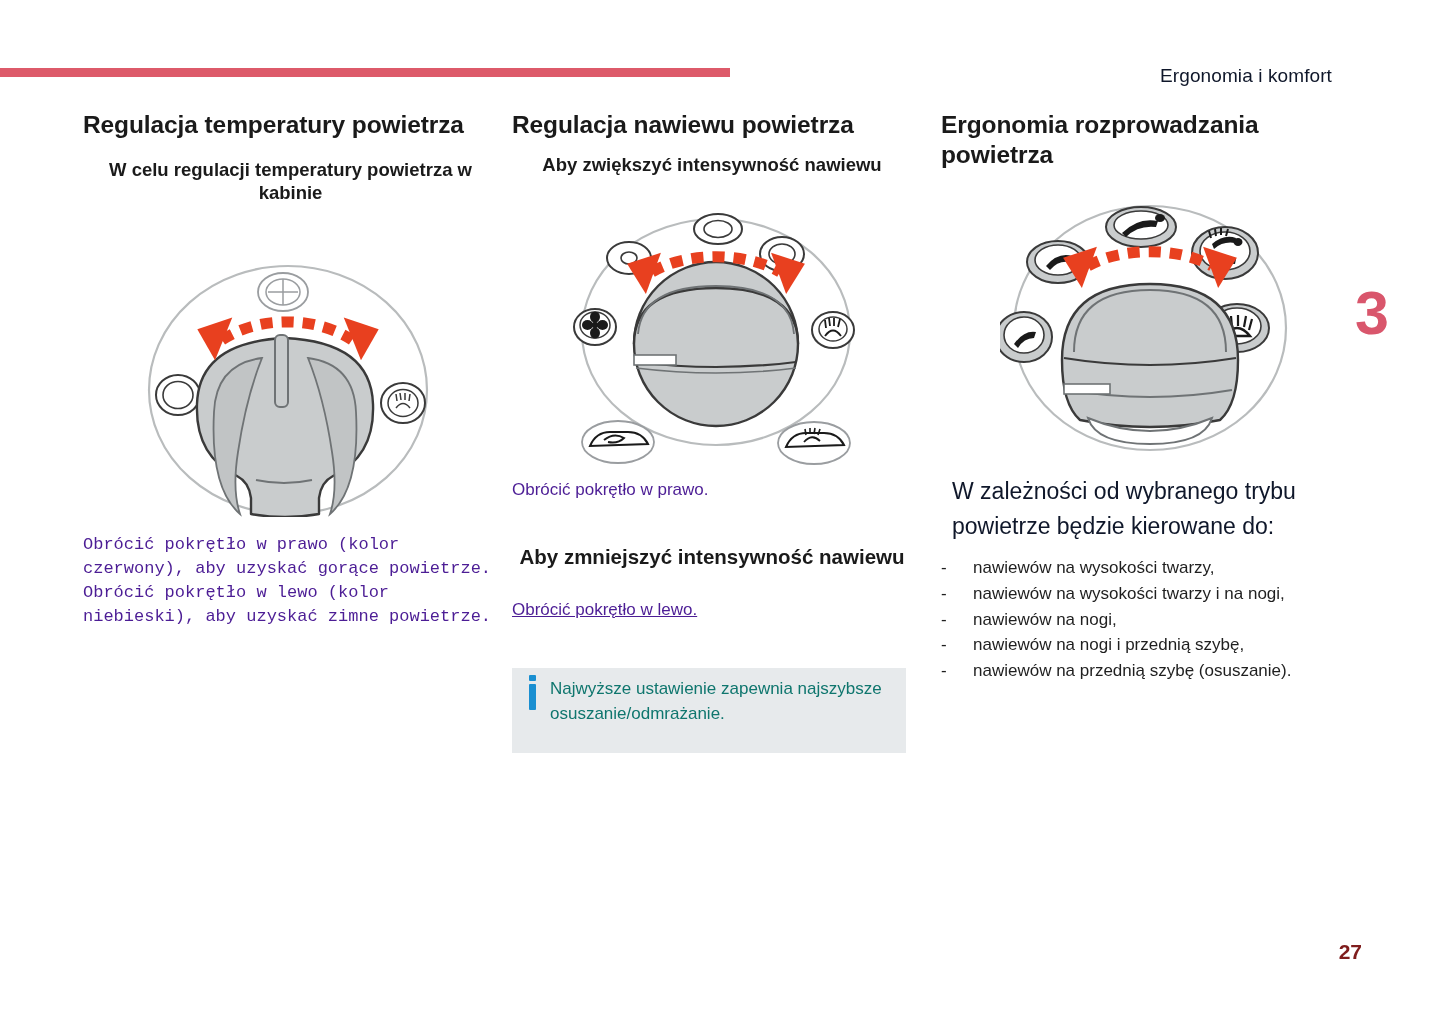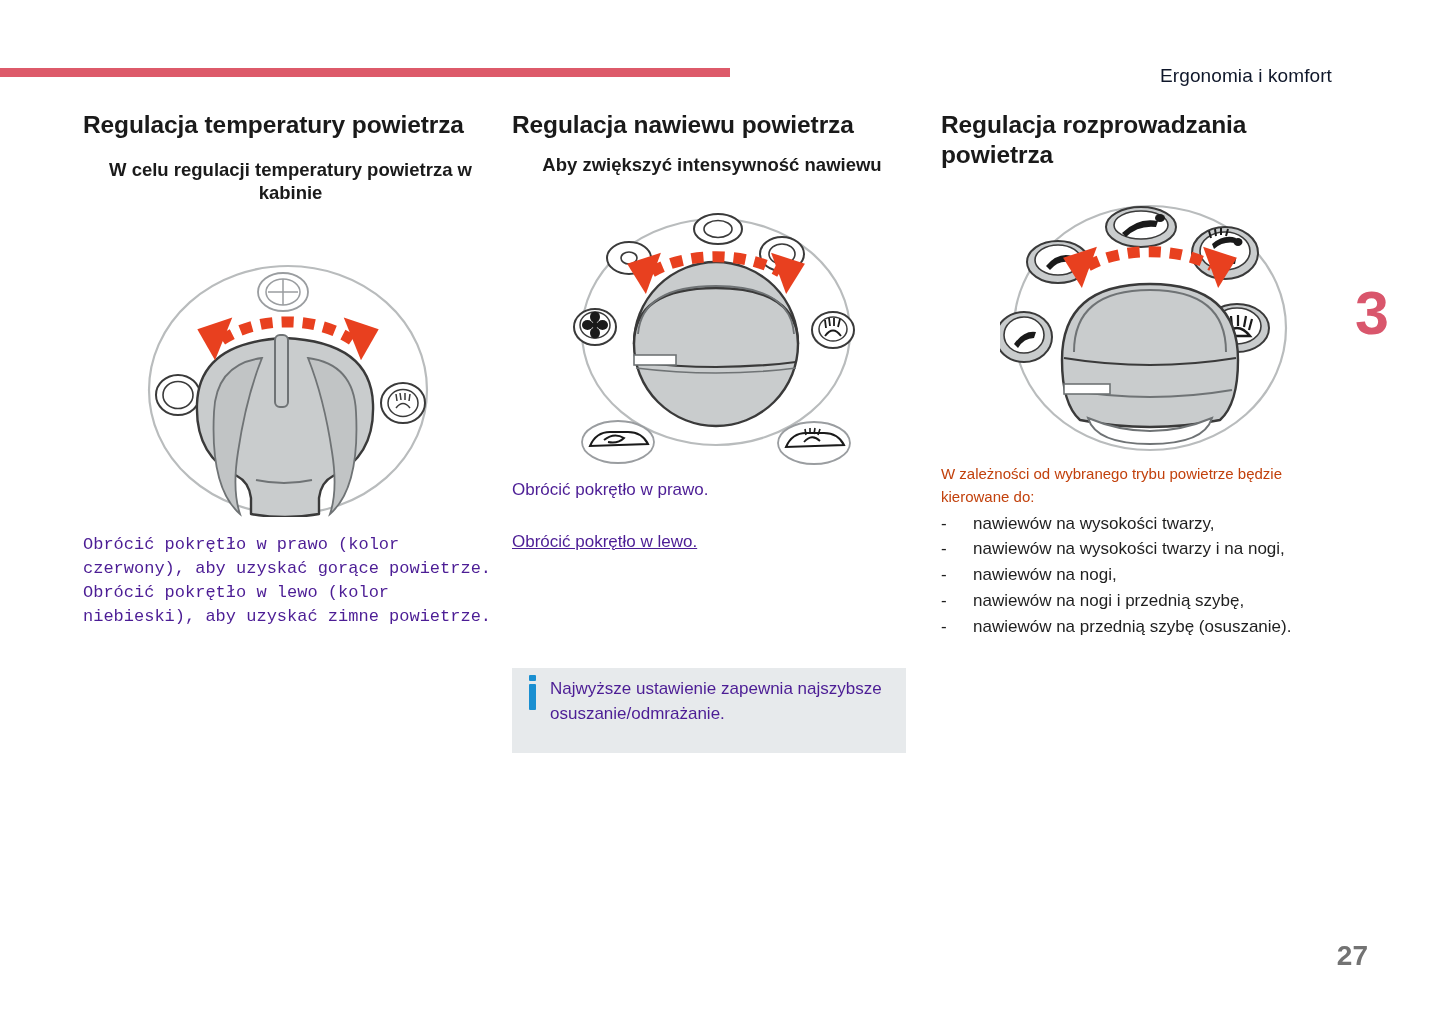--- a/index.html
+++ b/index.html
@@ -26,22 +26,22 @@
 
   
   .chapter-num{
     position:absolute;left:1355px;top:283px;
     font-size:61px;font-weight:bold;color:#d9566c;
     line-height:1;
   }
 
   
   .page-num{
-    position:absolute;right:77px;top:940px;
-    font-size:28px;font-weight:bold;color:#737373;
+    position:absolute;right:83px;top:940px;
+    font-size:21px;font-weight:bold;color:#7f1d1d;
   }
 
   
   .col{position:absolute;top:110px;}
   .col1{left:83px;width:415px;}
   .col2{left:512px;width:400px;}
   .col3{left:941px;width:400px;}
 
   h1.sec{
     font-size:24.5px;font-weight:bold;line-height:1.22;
@@ -53,21 +53,21 @@
   }
   h2.sub.tight{margin-top:13px;}
   h2.sub.big{font-size:20.5px;margin-top:42px;}
 
   p.body{
     font-size:17px;line-height:1.42;margin:0;color:#4c1d95;
   }
   p.gap{margin-top:28px;text-decoration:underline;}
 
   
-  .intro{font-size:15px;line-height:1.52;margin:0;color:#c2410c;}
+  .intro{font-size:23px;line-height:1.52;margin:11px;color:#0f172a;}
   ul.dashlist{list-style:none;margin:2px 0 0 0;padding:0;}
   ul.dashlist li{
     font-size:17px;line-height:1.52;color:#1f1f1f;
     position:relative;padding-left:32px;
   }
   ul.dashlist li .dash{
     position:absolute;left:0;top:0;
   }
 
   
@@ -78,21 +78,21 @@
   .infobox .ibar{
     position:absolute;left:17px;top:16px;width:7px;height:26px;
     background:#1a8fd1;border-radius:1px;
   }
   .infobox .idot{
     position:absolute;left:17px;top:7px;width:7px;height:6px;
     background:#1a8fd1;border-radius:1px;
   }
   .infobox p{
     position:absolute;left:38px;top:9px;width:345px;
-    margin:0;font-size:17px;line-height:1.46;color:#4c1d95;
+    margin:0;font-size:17px;line-height:1.46;color:#0f766e;
   }
 
   
   .illus{position:absolute;}
   #illus-1{left:140px;top:262px;}
   #illus-2{left:566px;top:212px;}
   #illus-3{left:1000px;top:200px;}
 </style>
 </head>
 <body>
@@ -211,31 +211,32 @@
 
       <path d="M86 60 A86 46 0 0 1 214 60" fill="none" stroke="#e8401f" stroke-width="11" stroke-dasharray="12 9"></path>
 
       <path d="M88 36 L88 80 L60 58 Z" fill="#e8401f" transform="rotate(20 78 58)"></path>
       <path d="M212 36 L212 80 L240 58 Z" fill="#e8401f" transform="rotate(-20 222 58)"></path>
     </svg>
   </div>
 
   <div class="col" style="left:512px;top:478px;width:400px;">
     <p class="body">Obrócić pokrętło w prawo.</p>
+    <h2 class="sub big">Aby zmniejszyć intensywność nawiewu</h2>
     <p class="body gap">Obrócić pokrętło w lewo.</p>
   </div>
 
   <div class="infobox">
     <span class="idot"></span>
     <span class="ibar"></span>
     <p>Najwyższe ustawienie zapewnia najszybsze osuszanie/odmrażanie.</p>
   </div>
 
   <div class="col col3">
-    <h1 class="sec">Regulacja rozprowadzania powietrza</h1>
+    <h1 class="sec">Ergonomia rozprowadzania powietrza</h1>
   </div>
 
   <div class="illus" id="illus-3">
     <svg width="300" height="260" viewBox="0 0 300 260">
       <ellipse cx="150" cy="128" rx="136" ry="122" fill="#ffffff" stroke="#b9bcbd" stroke-width="2.2"></ellipse>
 
       <g>
         <ellipse cx="141" cy="27" rx="35" ry="20" fill="#c9cccd" stroke="#3a3a3a" stroke-width="2"></ellipse>
         <ellipse cx="141" cy="25" rx="27" ry="14" fill="#ffffff" stroke="#3a3a3a" stroke-width="1.6"></ellipse>
         <path d="M122 33 q16 -16 36 -12 l-2 6 q-18 -2 -30 10 Z" fill="#1a1a1a"></path>

